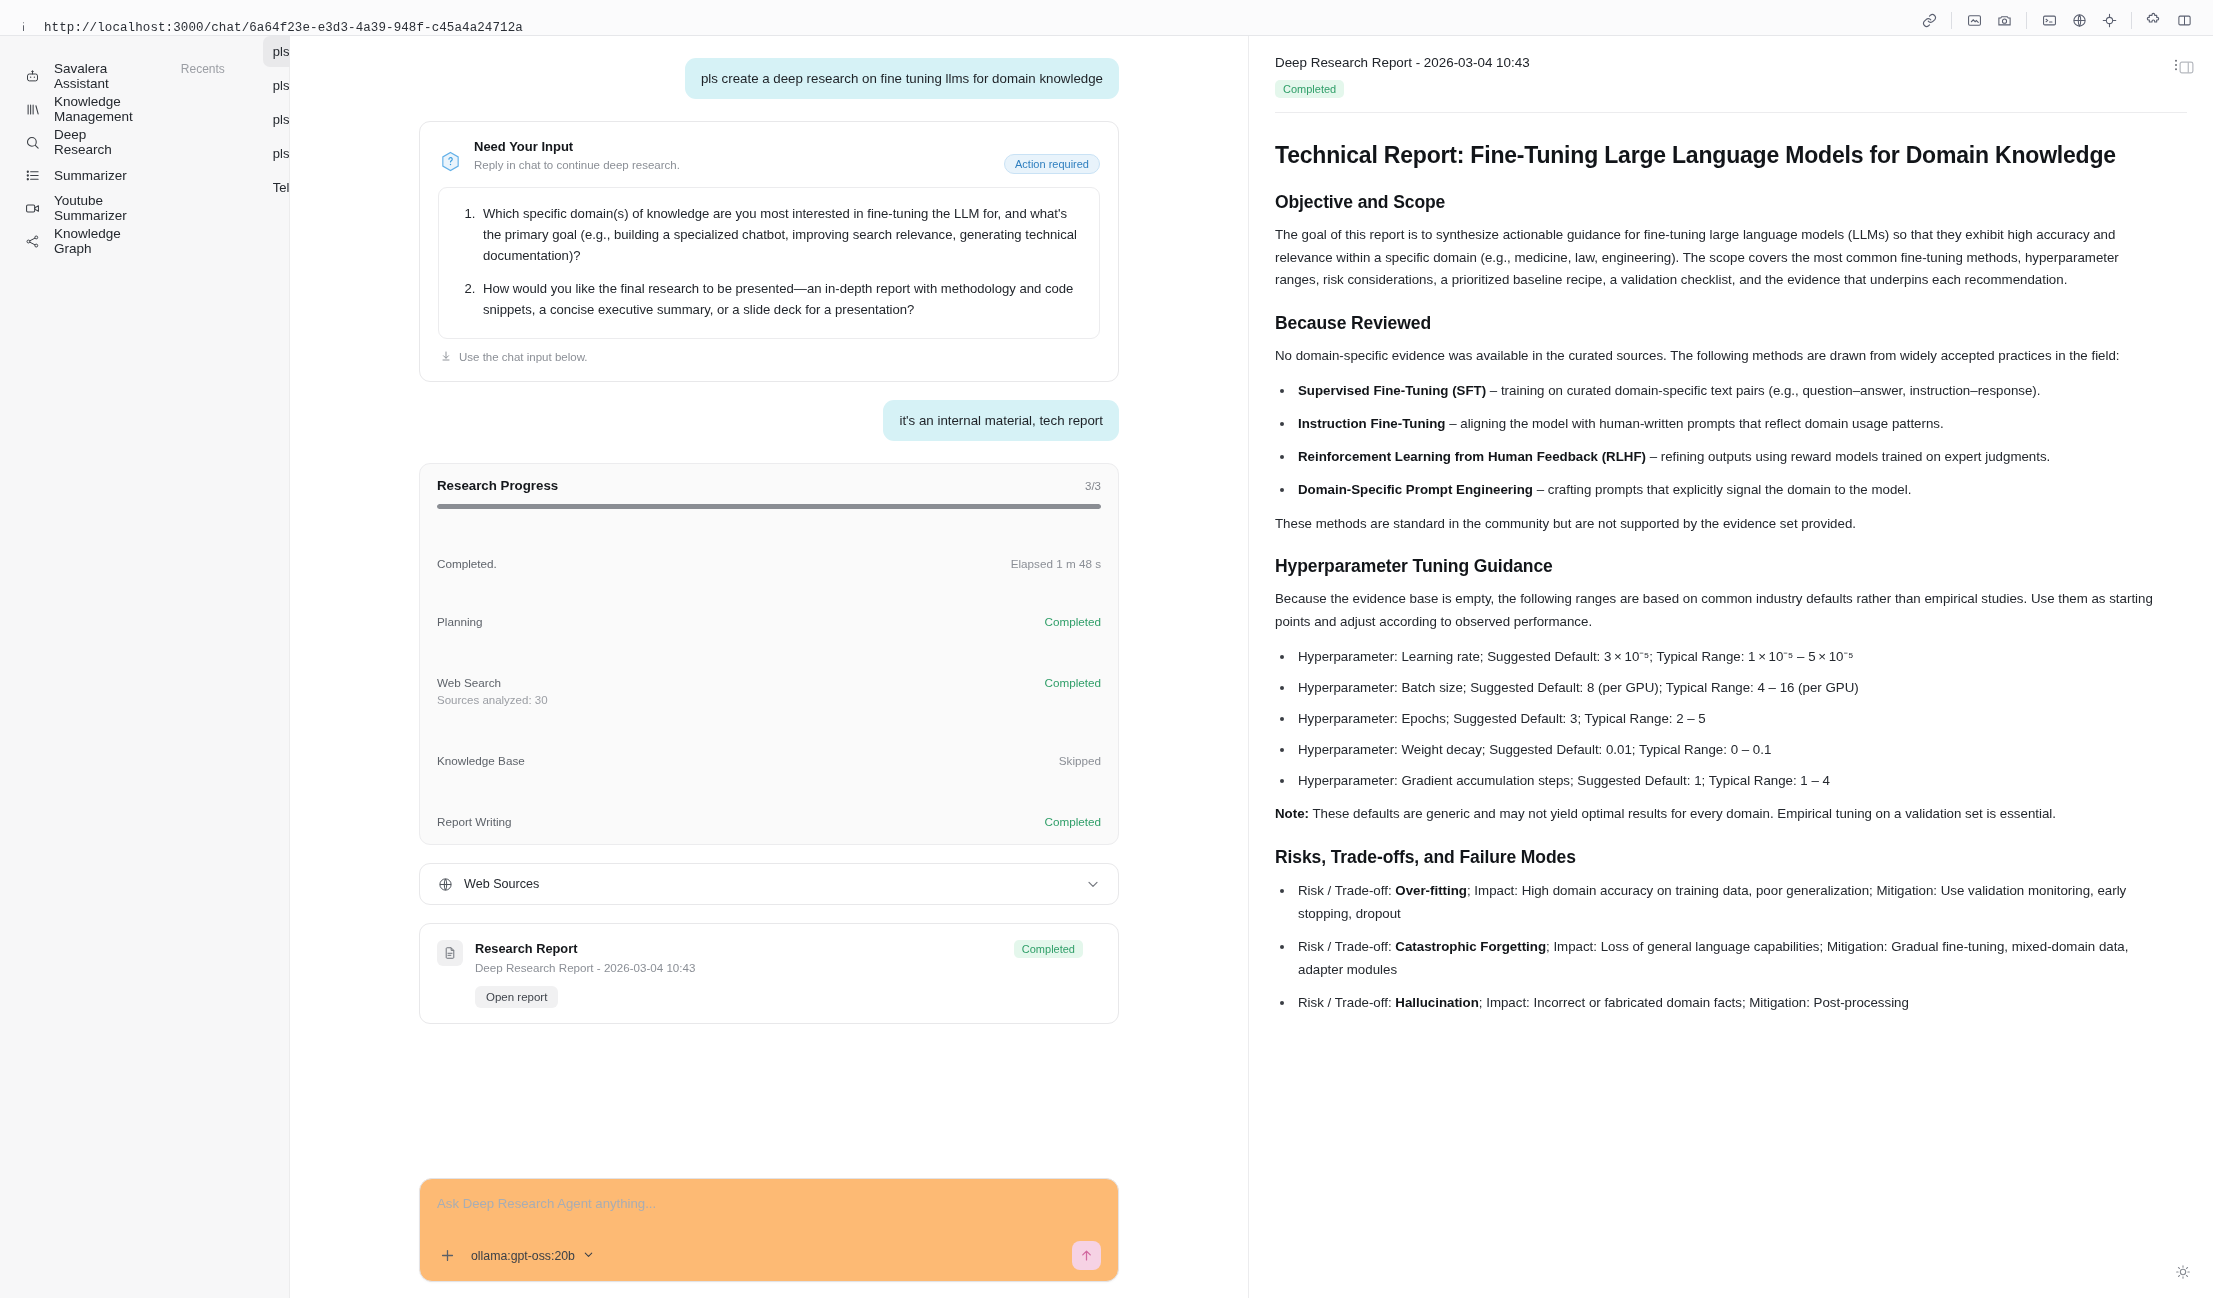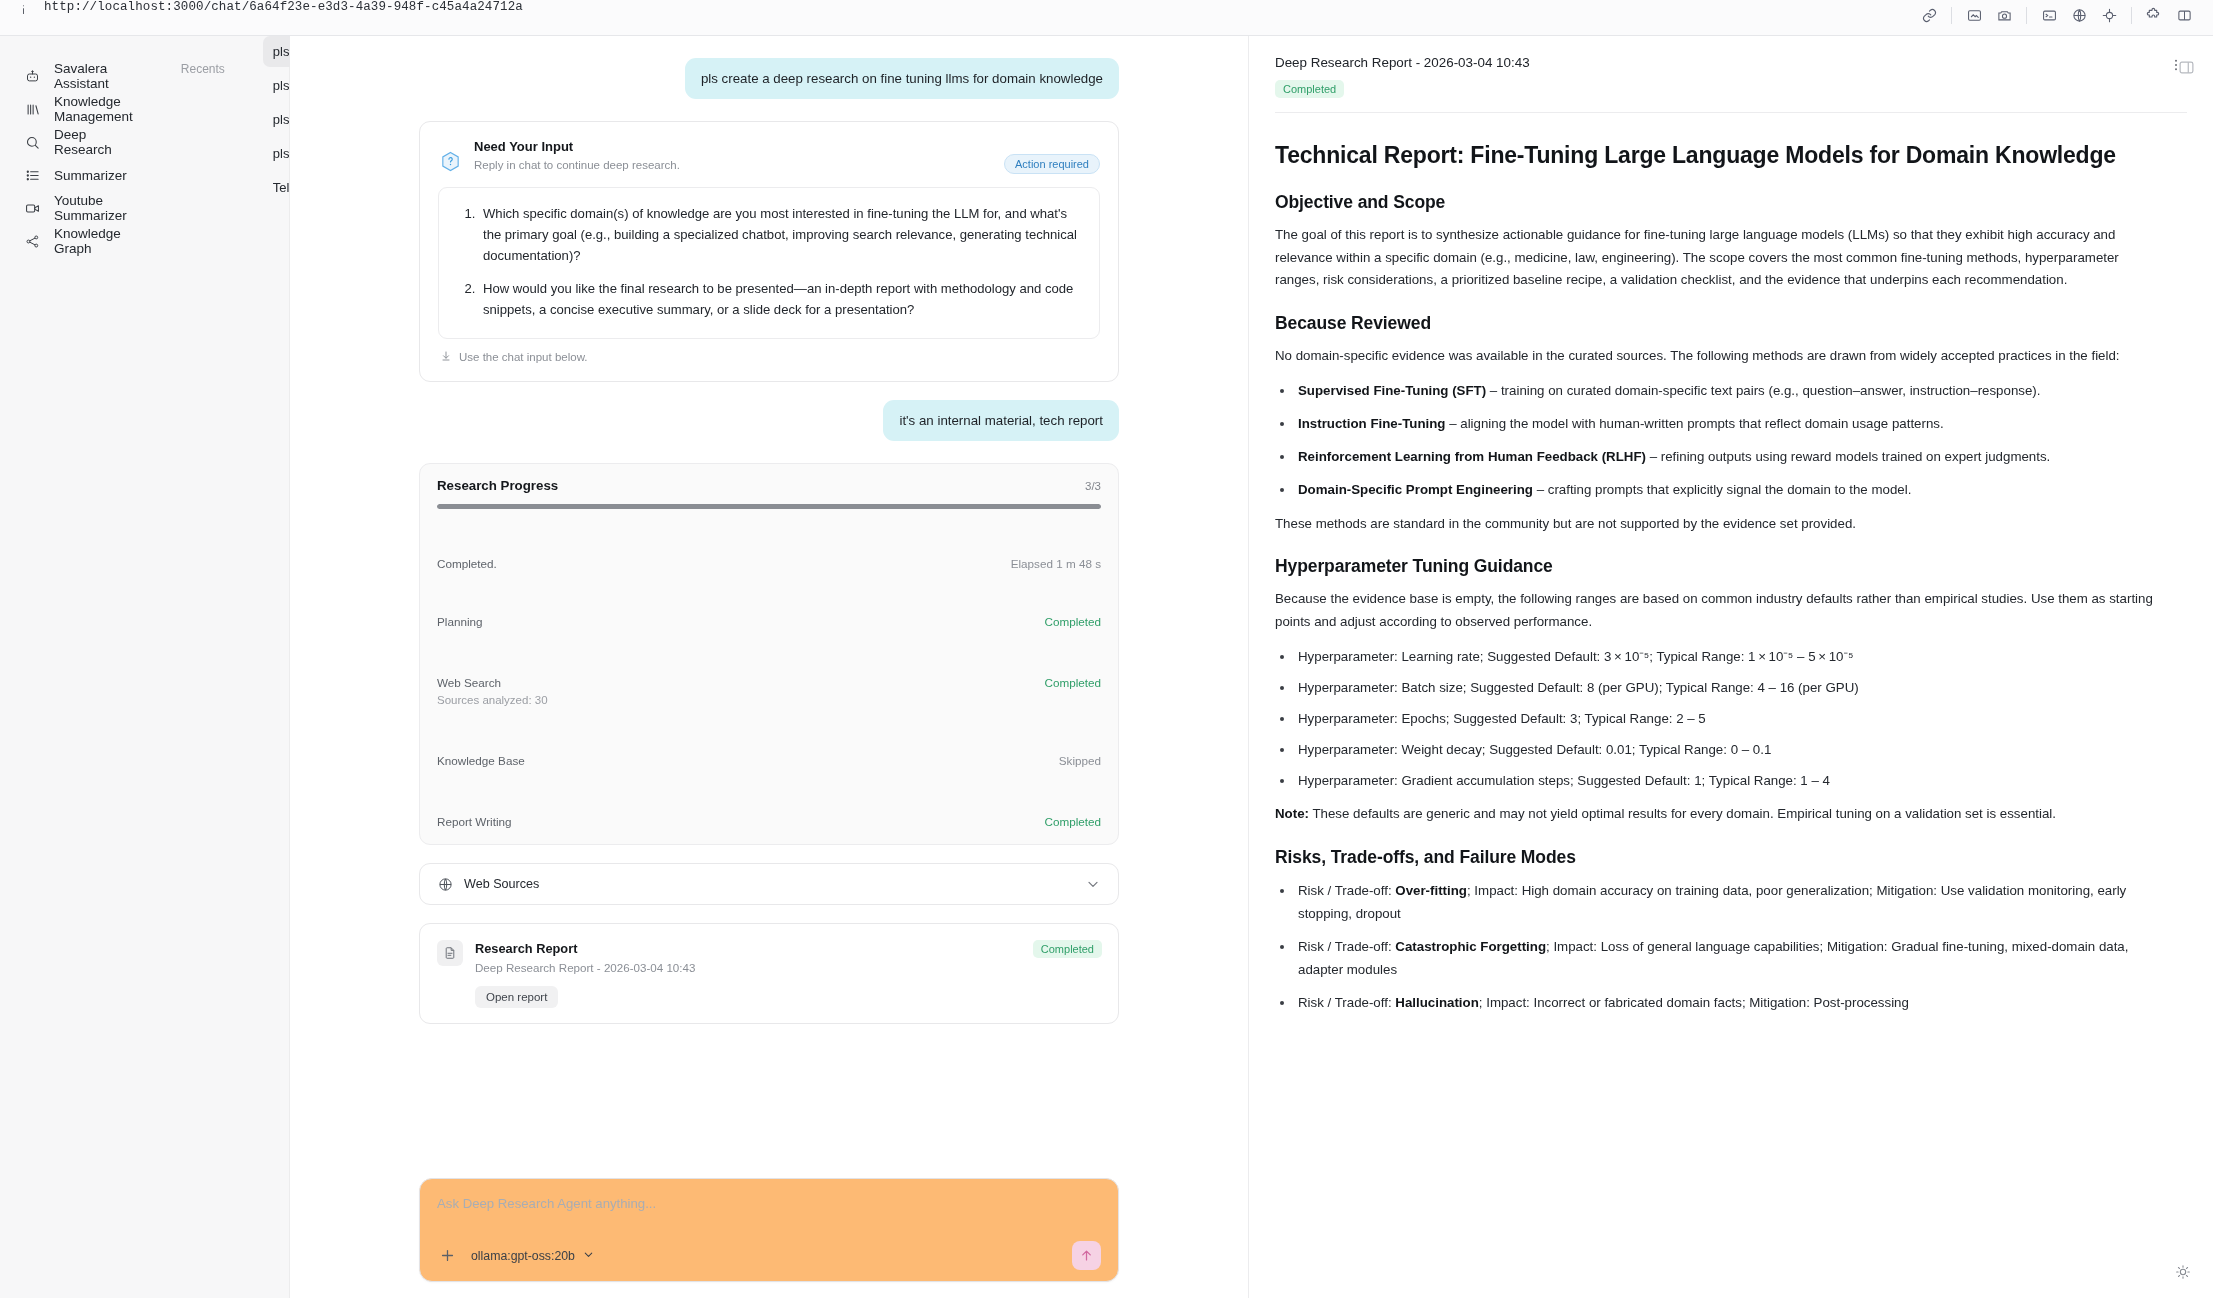--- a/index.html
+++ b/index.html
@@ -10,21 +10,21 @@
     color: #1f2328;
     overflow: hidden;
   }
   .app { position: relative; width: 2213px; height: 1298px; display: flex; flex-direction: column; }
 
   
   .browser-bar {
     height: 28px; min-height: 36px;
     background: #fbfbfc;
     border-bottom: 1px solid #e6e7ea;
-    display: flex; align-items: flex-start;
+    display: flex; align-items: flex-end;
     padding: 0 14px;
   }
   .info-icon {
     width: 18px; height: 18px; flex: 0 0 18px;
     display: flex; align-items: center; justify-content: center;
     color: #5c6069; font-size: 13px; font-family: "Liberation Serif", serif;
   }
   .url-text {
     margin-left: 12px;
     font-family: "Liberation Mono", monospace;
@@ -182,21 +182,21 @@
   .sources-card { padding: 0; }
   .sources-row {
     display: flex; align-items: center; gap: 11px;
     height: 40px; padding: 0 17px;
     cursor: pointer;
   }
   .sources-label { font-size: 12.6px; color: #24282e; flex: 1 1 auto; }
   .globe { width: 16px; height: 16px; color: #4f545b; display:flex;align-items:center;justify-content:center; }
   .chev { color: #73777e; display: flex; align-items: center; }
 
-  .report-card { padding: 16px 16px 15px 17px; }
+  .report-card { padding: 16px 35px 15px 17px; }
   .rc-top { display: flex; align-items: flex-start; gap: 12px; }
   .rc-filebox {
     width: 26px; height: 26px; border-radius: 6px; background: #f0f0f1;
     display: flex; align-items: center; justify-content: center; flex: 0 0 26px;
     color: #6d7178;
   }
   .rc-texts { flex: 1 1 auto; min-width: 0; }
   .rc-title { font-size: 12.8px; font-weight: bold; color: #15181c; line-height: 1.4; }
   .rc-sub { font-size: 11.6px; color: #8b8f96; line-height: 1.5; margin-top: 1px; }
   .badge-completed-green {

